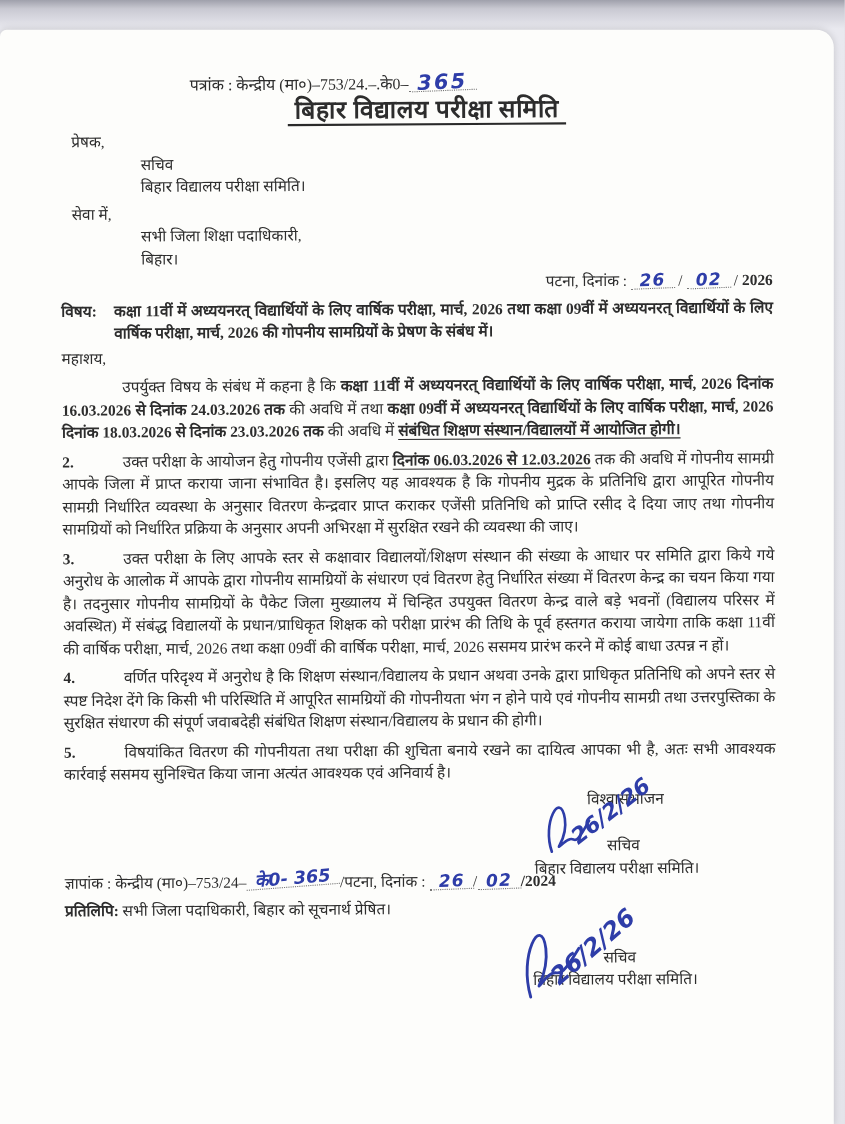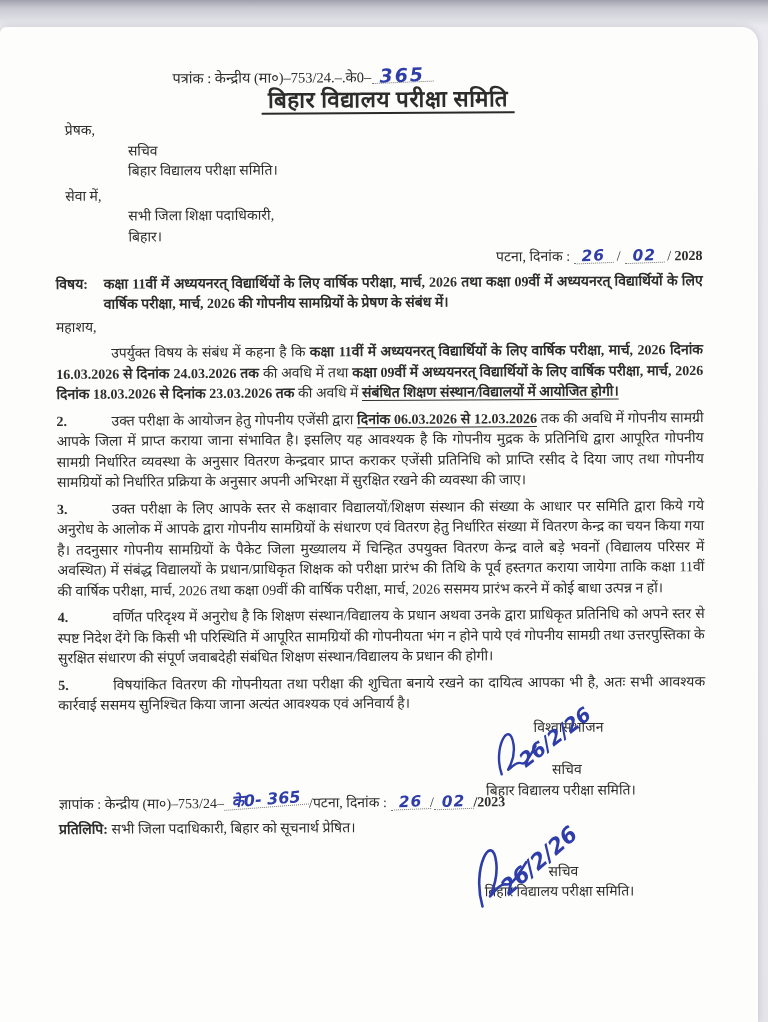--- a/index.html
+++ b/index.html
@@ -86,21 +86,21 @@
         <div class="addr-ind">सभी जिला शिक्षा पदाधिकारी,</div>
         <div class="addr-ind">बिहार।</div>
       </div>
 
       <div class="date-line">
         <span>पटना, दिनांक :</span>
         <span class="hw hw-date">26</span>
         <span>/</span>
         <span class="hw hw-date">02</span>
         <span>/</span>
-        <span class="bold">2028</span>
+        <span class="bold">2026</span>
       </div>
 
       <div class="subject">
         <span class="slabel">विषय:</span>
         <span class="stext">कक्षा 11वीं में अध्ययनरत् विद्यार्थियों के लिए वार्षिक परीक्षा, मार्च, 2026 तथा कक्षा 09वीं में अध्ययनरत् विद्यार्थियों के लिए वार्षिक परीक्षा, मार्च, 2026 की गोपनीय सामग्रियों के प्रेषण के संबंध में।</span>
       </div>
 
       <div class="salutation">महाशय,</div>
 
       <p class="para indent1"><span>उपर्युक्त विषय के संबंध में कहना है कि </span><span class="bold">कक्षा 11वीं में अध्ययनरत् विद्यार्थियों के लिए वार्षिक परीक्षा, मार्च, 2026 दिनांक 16.03.2026 से दिनांक 24.03.2026 तक</span><span> की अवधि में तथा </span><span class="bold">कक्षा 09वीं में अध्ययनरत् विद्यार्थियों के लिए वार्षिक परीक्षा, मार्च, 2026 दिनांक 18.03.2026 से दिनांक 23.03.2026 तक</span><span> की अवधि में </span><span class="bold ul">संबंधित शिक्षण संस्थान/विद्यालयों में आयोजित होगी।</span></p>
@@ -116,21 +116,21 @@
       <div class="sig-area">
         <div class="closing">विश्वासभाजन</div>
         <svg class="scribble scr1" width="160" height="90">
           <path d="M14,72 C5,46 22,16 26,42 C29,62 13,74 25,64 C38,53 31,75 48,44" stroke="#2e3da8" stroke-width="2.4" fill="none" stroke-linecap="round"></path>
           <text x="0" y="0" transform="translate(38,66) rotate(-37)" font-size="20" fill="#2e3da8">26/2/26</text>
         </svg>
         <div class="sig-name">सचिव</div>
         <div class="sig-org">बिहार विद्यालय परीक्षा समिति।</div>
       </div>
 
-      <div class="memo-line"><span>ज्ञापांक : केन्द्रीय (मा०)–753/24–</span><span class="hw hw-memo">के0- 365</span><span>/पटना, दिनांक :</span> <span class="hw hw-date">26</span><span>/</span><span class="hw hw-date">02</span><span class="bold">/2023</span></div>
+      <div class="memo-line"><span>ज्ञापांक : केन्द्रीय (मा०)–753/24–</span><span class="hw hw-memo">के0- 365</span><span>/पटना, दिनांक :</span> <span class="hw hw-date">26</span><span>/</span><span class="hw hw-date">02</span><span class="bold">/2024</span></div>
 
       <div class="copy-line"><span class="bold">प्रतिलिपि:</span><span> सभी जिला पदाधिकारी, बिहार को सूचनार्थ प्रेषित।</span></div>
 
       <div class="sig-area2">
         <svg class="scribble scr2" width="170" height="110">
           <path d="M16,96 C5,58 26,20 30,52 C33,78 15,96 29,80 C44,64 37,90 60,52" stroke="#2e3da8" stroke-width="2.6" fill="none" stroke-linecap="round"></path>
           <text x="0" y="0" transform="translate(42,86) rotate(-40)" font-size="22" fill="#2e3da8">26/2/26</text>
         </svg>
         <div class="sig-name2">सचिव</div>
         <div class="sig-org2">बिहार विद्यालय परीक्षा समिति।</div>

